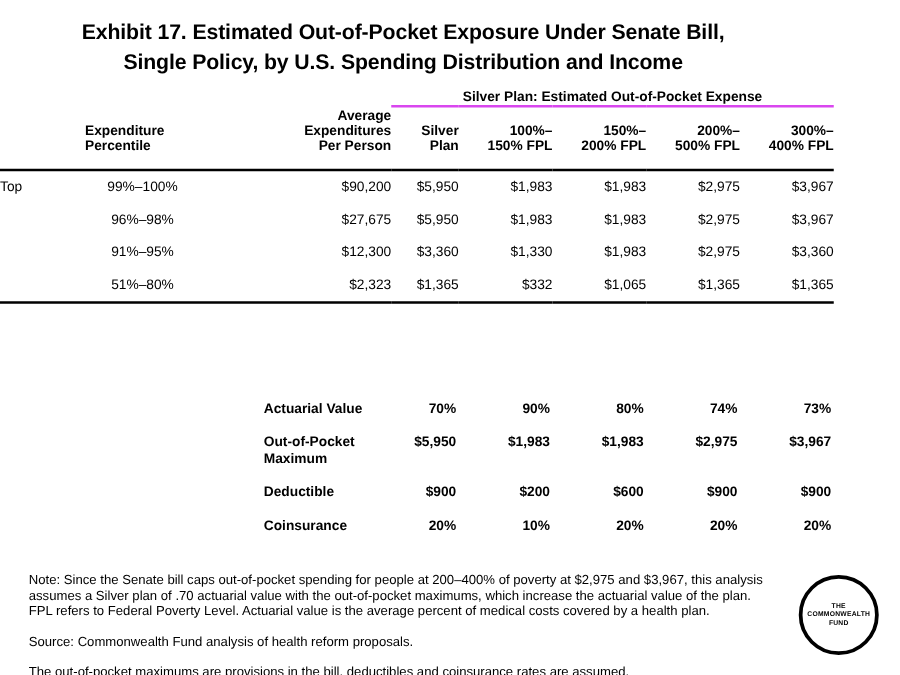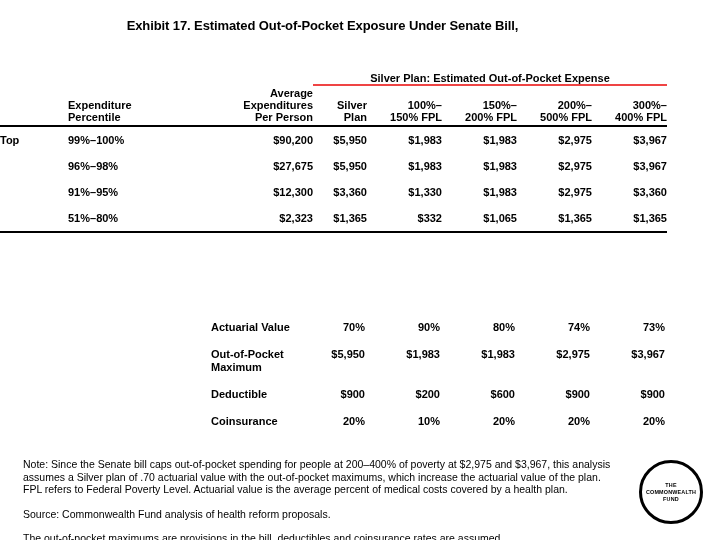--- a/index.html
+++ b/index.html
@@ -17,21 +17,21 @@
     position: relative;
   }
 
   
   .title {
     position: absolute;
     top: 14px;
     left: 0;
     width: 645px;
     text-align: center;
-    font-size: 13px;
+    font-size: 17px;
     font-weight: bold;
     line-height: 24px;
     letter-spacing: -0.1px;
   }
   .title .line2 { display: block; }
 
   
   .table-zone {
     position: absolute;
     top: 72px;
@@ -52,27 +52,27 @@
   col.c-silver { width: 54px; }
   col.c-fpl    { width: 75px; }
 
   .spanhdr-row td { padding: 0; }
 
   .spanhdr {
     text-align: center;
     font-size: 11px;
     font-weight: bold;
     padding-bottom: 2px;
-    border-bottom: 2px solid #ef4444;
+    border-bottom: 2px solid #d946ef;
   }
 
   .colhdr {
     font-weight: bold;
     vertical-align: bottom;
-    padding: 2px 0 2px 0;
+    padding: 2px 0 12px 0;
     line-height: 12px;
   }
   .colhdr.left  { text-align: left; }
   .colhdr.right { text-align: right; }
 
   .rule-row td {
     border-top: 2px solid #000;
     height: 0;
     padding: 0;
     font-size: 0;
@@ -80,27 +80,27 @@
   }
   .rule-bottom td {
     border-bottom: 2px solid #000;
     height: 0;
     padding: 0;
     font-size: 0;
     line-height: 0;
   }
 
   tr.datarow td {
-    font-weight: bold;
+    font-weight: normal;
     font-size: 11px;
     padding: 7px 0 6px 0;
     line-height: 13px;
   }
   td.side    { text-align: left;  padding-left: 12px; }
-  td.pctcell { text-align: left; }
+  td.pctcell { text-align: center; }
   td.num     { text-align: right; }
 
   
   .summary {
     position: absolute;
     top: 314px;
     left: 0;
     width: 720px;
   }
   table.sgrid {
@@ -155,20 +155,21 @@
     font-weight: bold;
     line-height: 7px;
     letter-spacing: 0.2px;
   }
 </style>
 </head>
 <body>
 
 <div class="title">
   <span>Exhibit 17. Estimated Out-of-Pocket Exposure Under Senate Bill,</span>
+  <span class="line2">Single Policy, by U.S. Spending Distribution and Income</span>
 </div>
 
 <div class="table-zone">
   <table class="grid">
     <colgroup>
       <col class="c-side">
         <col class="c-pct">
         <col class="c-avg">
         <col class="c-silver">
       <col class="c-fpl">

